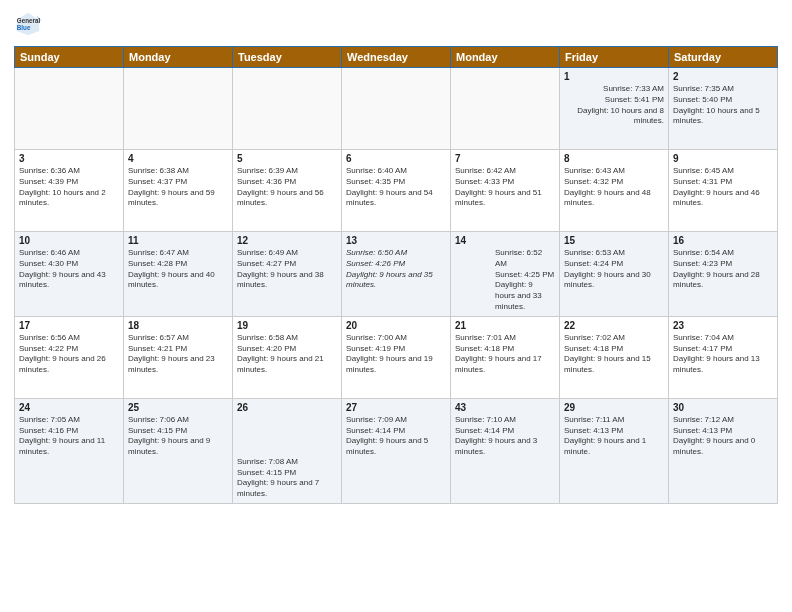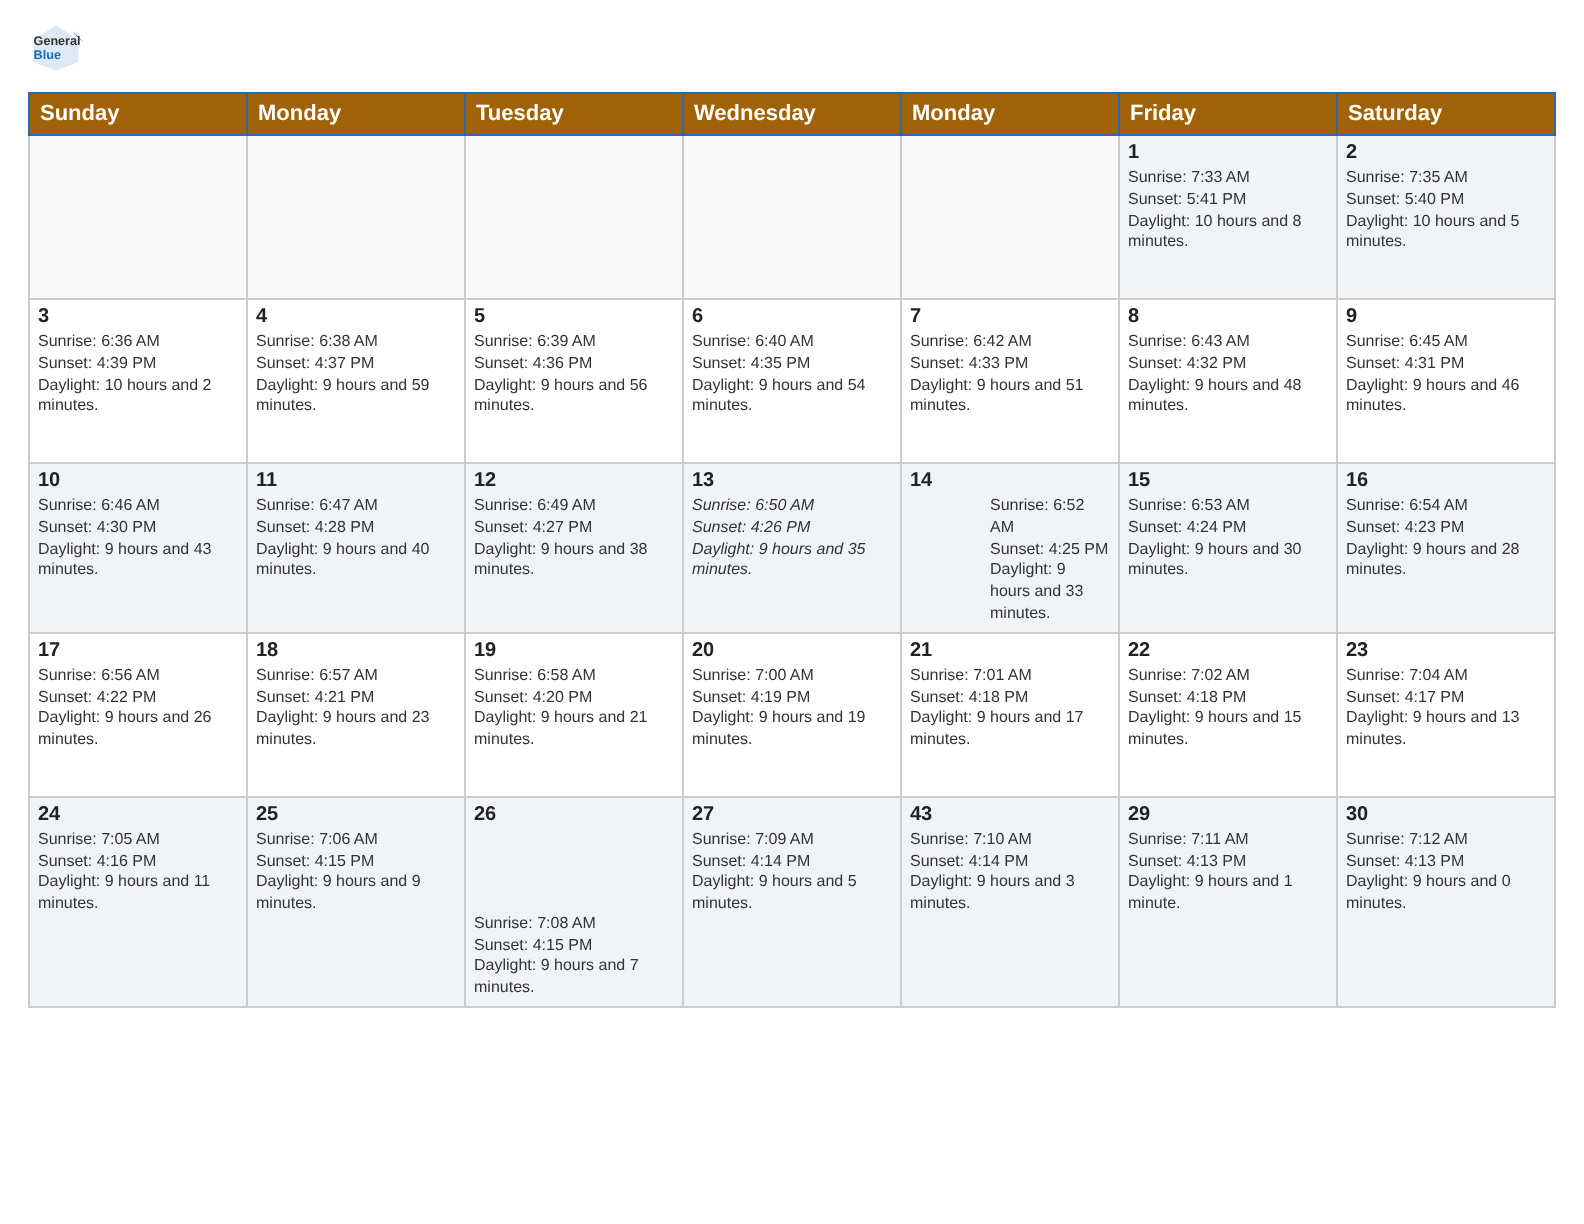--- a/index.html
+++ b/index.html
@@ -121,21 +121,21 @@
     </thead>
     <tbody id="calendar-body">
     <tr class="row-shaded">
           <td class="empty"></td>
           <td class="empty"></td>
           <td class="empty"></td>
           <td class="empty"></td>
           <td class="empty"></td>
           <td>
             <div class="day-num">1</div>
-            <div class="day-info" style="white-space: pre-line;">Sunrise: 7:33 AM
+            <div class="day-info" style="white-space: pre-line; text-align: right;">Sunrise: 7:33 AM
 Sunset: 5:41 PM
 Daylight: 10 hours and 8 minutes.</div>
           </td>
           <td>
             <div class="day-num">2</div>
             <div class="day-info" style="white-space: pre-line;">Sunrise: 7:35 AM
 Sunset: 5:40 PM
 Daylight: 10 hours and 5 minutes.</div>
           </td>
         </tr>

